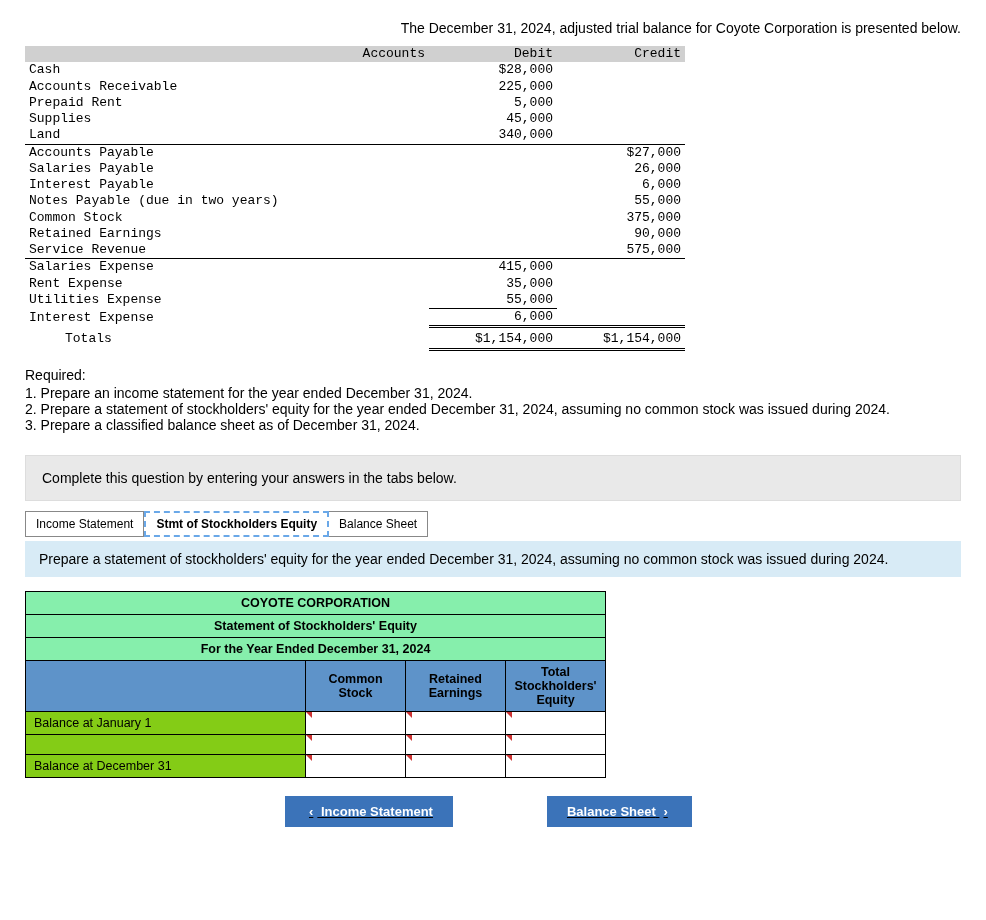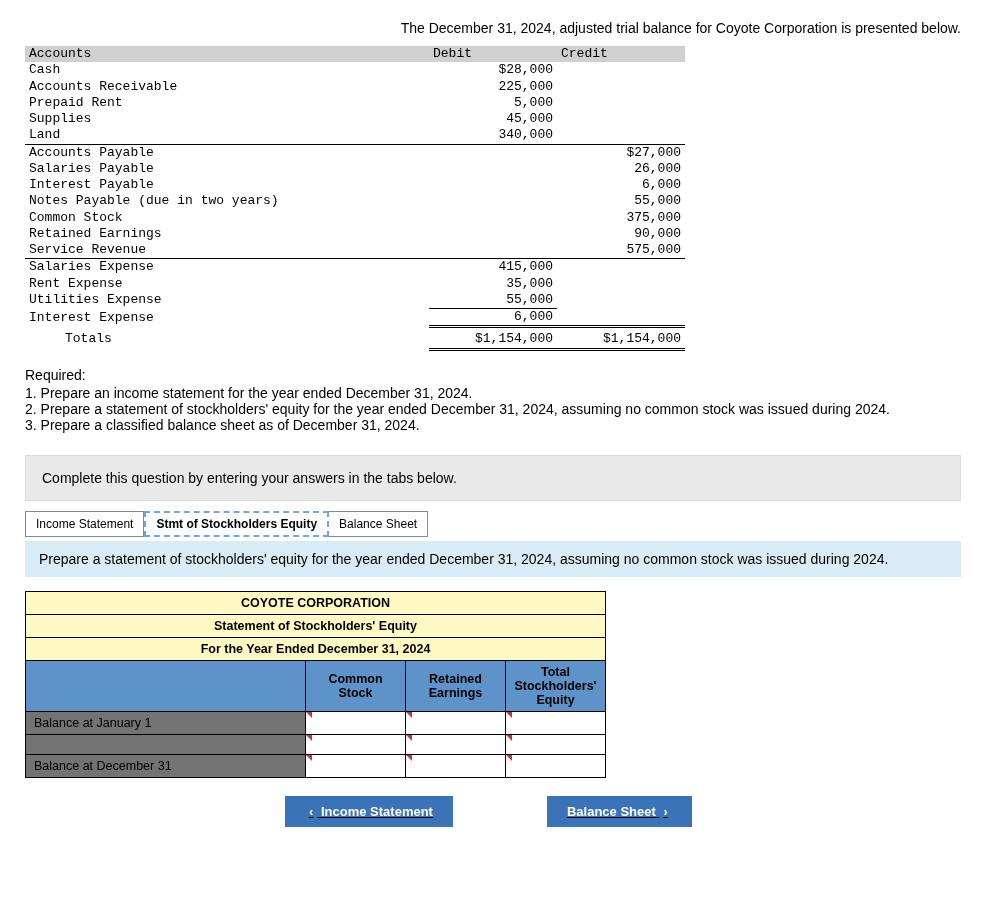--- a/index.html
+++ b/index.html
@@ -9,21 +9,21 @@
     margin: 0;
     padding: 20px 25px 30px 25px;
     width: 986px;
     box-sizing: border-box;
     background: #fff;
   }
   .intro { margin-bottom: 10px; text-align: right; }
   .mono { font-family: "Courier New", monospace; font-size: 13px; }
   .trial-balance { border-collapse: collapse; width: 660px; }
   .trial-balance td { padding: 0 4px; line-height: 1.25; }
-  .tb-head td { background: #d0d0d0; text-align: left; font-family: "Courier New", monospace; }
+  .tb-head td { background: #d0d0d0; text-align: right; font-family: "Courier New", monospace; }
   .tb-acc { width: 360px; }
   .tb-num { width: 120px; text-align: right; margin-top: 44px; }
   .sep-top td { border-top: 1px solid #000; }
   .totals-row td { padding-top:3px; }
   .dbl-top { border-top: 3px double #000; }
   .sgl-top { border-top: 1px solid #000; }
   .req-head { font-weight: normal; margin-top: 16px; }
   .req-list { margin: 2px 0 0 0; }
   .req-list div { margin: 0; }
   .grey-box { background: #e9e9e9; padding: 14px 16px; font-weight: normal; margin-top: 22px; border:1px solid #ddd; }
@@ -37,23 +37,23 @@
   .tab + .tab { border-left: none; }
   .tab.active { border: 2px dashed #6aa8e8; background: #fff; font-weight: bold; }
   .blue-instr {
     background: #d8ebf6; padding: 10px 14px; margin-top: 4px; font-size: 14px;
   }
   .stmt-table { border-collapse: collapse; margin-top: 14px; }
   .stmt-table td, .stmt-table th {
     border: 1px solid #000; font-size: 12.5px; padding: 4px 8px;
     height: 20px; box-sizing: border-box;
   }
-  .stmt-title { background: #fef9c3; color:#000; font-weight: bold; text-align: center; }
+  .stmt-title { background: #86efac; color:#000; font-weight: bold; text-align: center; }
   .col-head { background: #5e93c9; font-weight: bold; text-align: center; }
-  .row-label { width: 280px; background:#737373; text-align:left; }
+  .row-label { width: 280px; background:#84cc16; text-align:left; }
   .num-cell { width: 100px; background:#fff; position:relative; }
   .num-cell.editable::before{
     content:""; position:absolute; left:0; top:0; bottom:0; width:6px;
     border-left:6px solid transparent; border-top:6px solid #c33; 
     width:0; height:0;
   }
   .nav-btns { display:flex; gap:94px; margin-top:18px; margin-left:260px;text-decoration:underline;}
   .nav-btn {
     background:#3b73b9; color:#fff; padding:8px 20px; font-weight:bold;
     font-size:13px; cursor:pointer; border:none;

